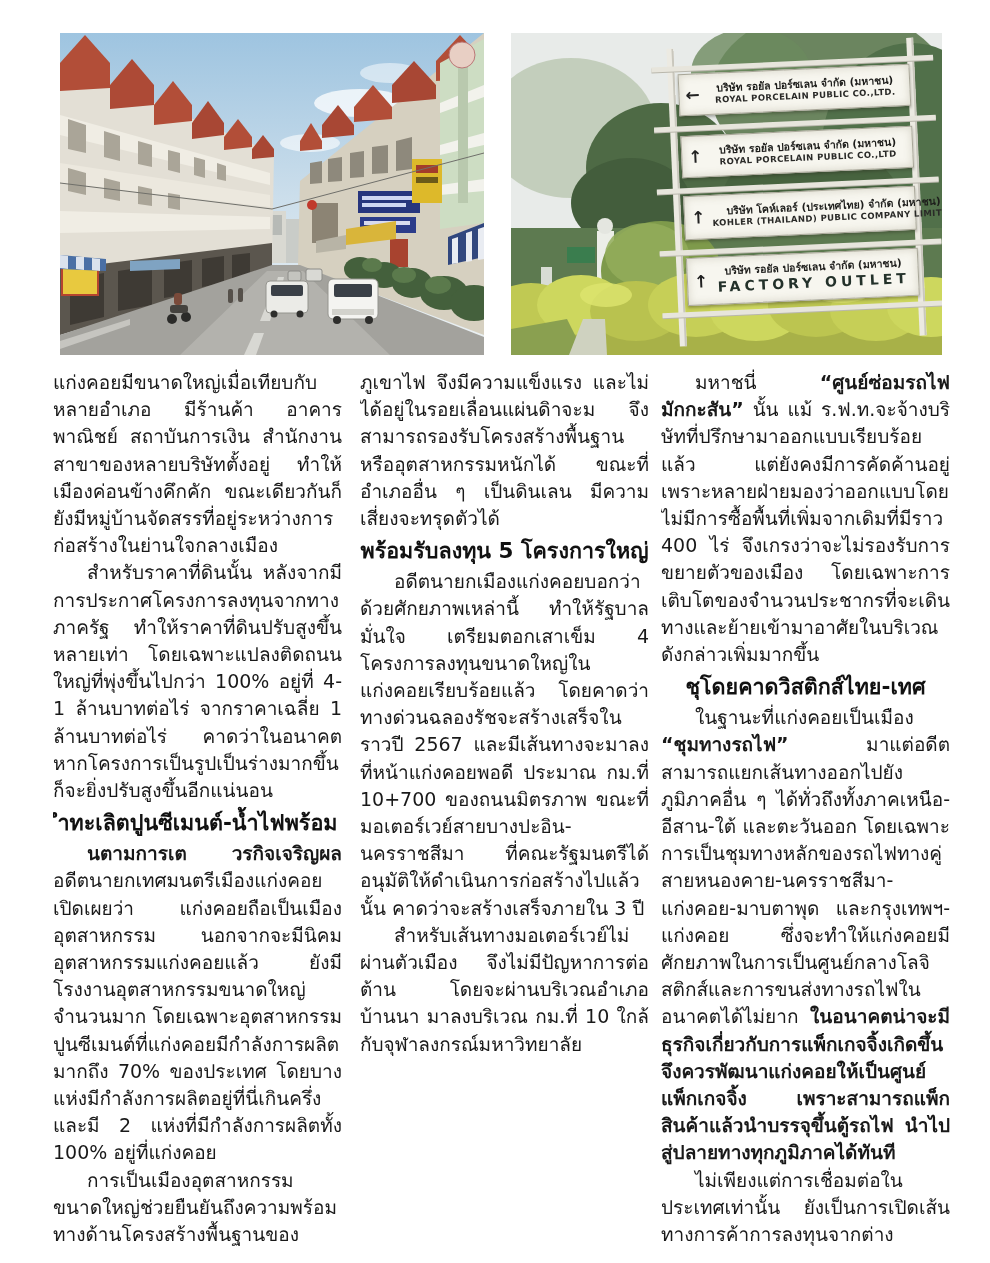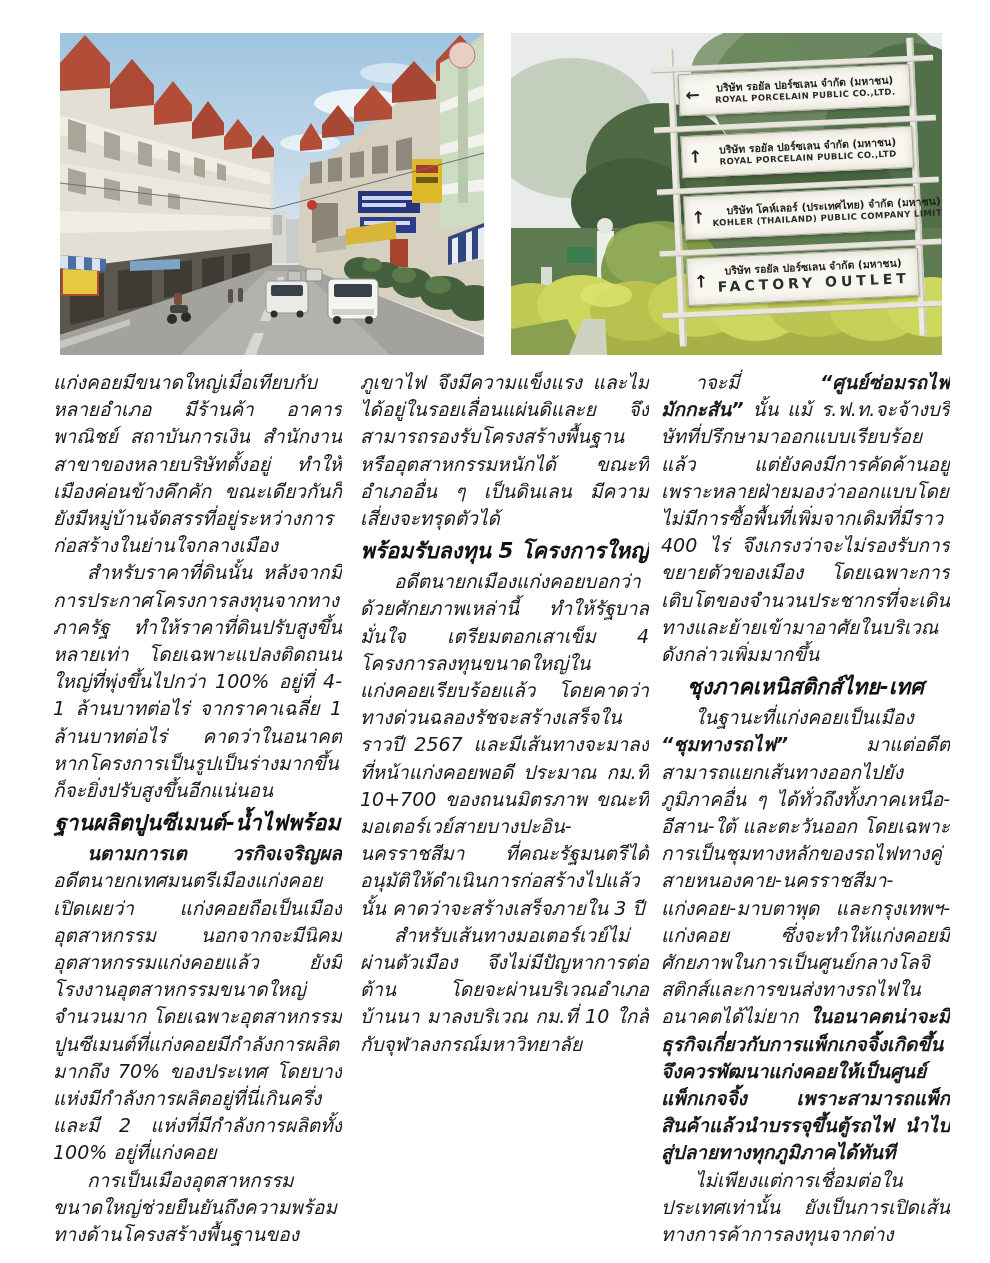--- a/index.html
+++ b/index.html
@@ -25,21 +25,21 @@
               box-shadow:0 2px 3px rgba(40,40,30,.35), inset 0 0 8px rgba(120,110,80,.25);
               display:flex;align-items:center;padding:2px 6px;box-sizing:border-box;color:#1d1d1b;}
   .sign-arrow{font-weight:bold;font-size:17px;line-height:1;margin-right:7px;color:#222;}
   .sign-text{flex:1;text-align:center;}
   .sign-thai{font-weight:bold;font-size:10.5px;line-height:1.25;white-space:nowrap;}
   .sign-eng{font-weight:bold;font-size:8.5px;letter-spacing:.4px;line-height:1.3;white-space:nowrap;color:#2a2a28;}
   .sign-eng.outlet{font-size:14px;letter-spacing:4px;color:#23312a;}
 
   
   .column{position:absolute;top:369px;width:289px;height:880px;overflow:hidden;
-          text-align:justify;font-size:19px;line-height:27.2px;color:#191919;font-style:italic;}
+          text-align:justify;font-size:19px;line-height:27.2px;color:#191919;}
   #column-1{left:53px;}
   #column-2{left:360px;}
   #column-3{left:661px;}
   .para{margin:0;}
   .para.indent{text-indent:34px;}
   .para b{font-weight:700;}
   .col-heading{margin:4px 0 2px;font-size:21.5px;line-height:30px;font-weight:700;
                text-align:center;text-indent:0;color:#111;}
 </style>
 </head>
@@ -291,30 +291,30 @@
             <div class="sign-thai">บริษัท รอยัล ปอร์ซเลน จำกัด (มหาชน)</div>
             <div class="sign-eng outlet">FACTORY OUTLET</div>
           </div>
         </div>
       </div>
   </div>
 
   <div class="column" id="column-1">
       <p class="para"><span>แก่งคอยมีขนาดใหญ่เมื่อเทียบกับหลายอำเภอ มีร้านค้า อาคารพาณิชย์ สถาบันการเงิน สำนักงานสาขาของหลายบริษัทตั้งอยู่ ทำให้เมืองค่อนข้างคึกคัก ขณะเดียวกันก็ยังมีหมู่บ้านจัดสรรที่อยู่ระหว่างการก่อสร้างในย่านใจกลางเมือง</span></p>
       <p class="para indent"><span>สำหรับราคาที่ดินนั้น หลังจากมีการประกาศโครงการลงทุนจากทางภาครัฐ ทำให้ราคาที่ดินปรับสูงขึ้นหลายเท่า โดยเฉพาะแปลงติดถนนใหญ่ที่พุ่งขึ้นไปกว่า 100% อยู่ที่ 4-1 ล้านบาทต่อไร่ จากราคาเฉลี่ย 1 ล้านบาทต่อไร่ คาดว่าในอนาคตหากโครงการเป็นรูปเป็นร่างมากขึ้นก็จะยิ่งปรับสูงขึ้นอีกแน่นอน</span></p>
-      <h2 class="col-heading">ฐานผลิตปูนซีเมนต์-น้ำไฟพร้อม</h2>
+      <h2 class="col-heading">ำทะเลิตปูนซีเมนต์-น้ำไฟพร้อม</h2>
       <p class="para indent"><b>นตามการเต วรกิจเจริญผล</b><span> อดีตนายกเทศมนตรีเมืองแก่งคอย เปิดเผยว่า แก่งคอยถือเป็นเมืองอุตสาหกรรม นอกจากจะมีนิคมอุตสาหกรรมแก่งคอยแล้ว ยังมีโรงงานอุตสาหกรรมขนาดใหญ่จำนวนมาก โดยเฉพาะอุตสาหกรรมปูนซีเมนต์ที่แก่งคอยมีกำลังการผลิตมากถึง 70% ของประเทศ โดยบางแห่งมีกำลังการผลิตอยู่ที่นี่เกินครึ่ง และมี 2 แห่งที่มีกำลังการผลิตทั้ง 100% อยู่ที่แก่งคอย</span></p>
       <p class="para indent"><span>การเป็นเมืองอุตสาหกรรมขนาดใหญ่ช่วยยืนยันถึงความพร้อมทางด้านโครงสร้างพื้นฐานของแก่งคอยเป็นอย่างดี และยังมีข้อได้เปรียบไม่มีความเสี่ยงเรื่องน้ำท่วม เนื่องจากแก่งคอยอยู่สูงกว่าระดับน้ำทะเล </span></p>
     </div>
   <div class="column" id="column-2">
-      <p class="para"><span>ภูเขาไฟ จึงมีความแข็งแรง และไม่ได้อยู่ในรอยเลื่อนแผ่นดิและย จึงสามารถรองรับโครงสร้างพื้นฐานหรืออุตสาหกรรมหนักได้ ขณะที่อำเภออื่น ๆ เป็นดินเลน มีความเสี่ยงจะทรุดตัวได้</span></p>
+      <p class="para"><span>ภูเขาไฟ จึงมีความแข็งแรง และไม่ได้อยู่ในรอยเลื่อนแผ่นดิาจะม จึงสามารถรองรับโครงสร้างพื้นฐานหรืออุตสาหกรรมหนักได้ ขณะที่อำเภออื่น ๆ เป็นดินเลน มีความเสี่ยงจะทรุดตัวได้</span></p>
       <h2 class="col-heading">พร้อมรับลงทุน 5 โครงการใหญ่</h2>
       <p class="para indent"><span>อดีตนายกเมืองแก่งคอยบอกว่า ด้วยศักยภาพเหล่านี้ ทำให้รัฐบาลมั่นใจ เตรียมตอกเสาเข็ม 4 โครงการลงทุนขนาดใหญ่ในแก่งคอยเรียบร้อยแล้ว โดยคาดว่าทางด่วนฉลองรัชจะสร้างเสร็จในราวปี 2567 และมีเส้นทางจะมาลงที่หน้าแก่งคอยพอดี ประมาณ กม.ที่ 10+700 ของถนนมิตรภาพ ขณะที่มอเตอร์เวย์สายบางปะอิน-นครราชสีมา ที่คณะรัฐมนตรีได้อนุมัติให้ดำเนินการก่อสร้างไปแล้วนั้น คาดว่าจะสร้างเสร็จภายใน 3 ปี</span></p>
       <p class="para indent"><span>สำหรับเส้นทางมอเตอร์เวย์ไม่ผ่านตัวเมือง จึงไม่มีปัญหาการต่อต้าน โดยจะผ่านบริเวณอำเภอบ้านนา มาลงบริเวณ กม.ที่ 10 ใกล้กับจุฬาลงกรณ์มหาวิทยาลัย</span></p>
     </div>
   <div class="column" id="column-3">
-      <p class="para indent"><span>าจะมี่ </span><b>“ศูนย์ซ่อมรถไฟมักกะสัน”</b><span> นั้น แม้ ร.ฟ.ท.จะจ้างบริษัทที่ปรึกษามาออกแบบเรียบร้อยแล้ว แต่ยังคงมีการคัดค้านอยู่ เพราะหลายฝ่ายมองว่าออกแบบโดยไม่มีการซื้อพื้นที่เพิ่มจากเดิมที่มีราว 400 ไร่ จึงเกรงว่าจะไม่รองรับการขยายตัวของเมือง โดยเฉพาะการเติบโตของจำนวนประชากรที่จะเดินทางและย้ายเข้ามาอาศัยในบริเวณดังกล่าวเพิ่มมากขึ้น</span></p>
-      <h2 class="col-heading">ชุงภาคเหนิสติกส์ไทย-เทศ</h2>
+      <p class="para indent"><span>มหาชนี่ </span><b>“ศูนย์ซ่อมรถไฟมักกะสัน”</b><span> นั้น แม้ ร.ฟ.ท.จะจ้างบริษัทที่ปรึกษามาออกแบบเรียบร้อยแล้ว แต่ยังคงมีการคัดค้านอยู่ เพราะหลายฝ่ายมองว่าออกแบบโดยไม่มีการซื้อพื้นที่เพิ่มจากเดิมที่มีราว 400 ไร่ จึงเกรงว่าจะไม่รองรับการขยายตัวของเมือง โดยเฉพาะการเติบโตของจำนวนประชากรที่จะเดินทางและย้ายเข้ามาอาศัยในบริเวณดังกล่าวเพิ่มมากขึ้น</span></p>
+      <h2 class="col-heading">ชุโดยคาดวิสติกส์ไทย-เทศ</h2>
       <p class="para indent"><span>ในฐานะที่แก่งคอยเป็นเมือง </span><b>“ชุมทางรถไฟ”</b><span> มาแต่อดีต สามารถแยกเส้นทางออกไปยังภูมิภาคอื่น ๆ ได้ทั่วถึงทั้งภาคเหนือ-อีสาน-ใต้ และตะวันออก โดยเฉพาะการเป็นชุมทางหลักของรถไฟทางคู่สายหนองคาย-นครราชสีมา-แก่งคอย-มาบตาพุด และกรุงเทพฯ-แก่งคอย ซึ่งจะทำให้แก่งคอยมีศักยภาพในการเป็นศูนย์กลางโลจิสติกส์และการขนส่งทางรถไฟในอนาคตได้ไม่ยาก </span><b>ในอนาคตน่าจะมีธุรกิจเกี่ยวกับการแพ็กเกจจิ้งเกิดขึ้น จึงควรพัฒนาแก่งคอยให้เป็นศูนย์แพ็กเกจจิ้ง เพราะสามารถแพ็กสินค้าแล้วนำบรรจุขึ้นตู้รถไฟ นำไปสู่ปลายทางทุกภูมิภาคได้ทันที</b></p>
       <p class="para indent"><span>ไม่เพียงแต่การเชื่อมต่อในประเทศเท่านั้น ยังเป็นการเปิดเส้นทางการค้าการลงทุนจากต่างประเทศด้วย โดยเฉพาะอานิสงส์จากท่าเรือทวาย ประเทศเมียนมา ที่ทางฝั่งไทยกำลังจะผนวกเส้นทางคมนาคมด้วยมอเตอร์เวย์สายบางใหญ่-กาญจนบุรี และรถไฟความเร็วสูงสายกาญจนบุรี-กรุงเทพฯ-</span></p>
     </div>
 
 </div>
 
 </body></html>

